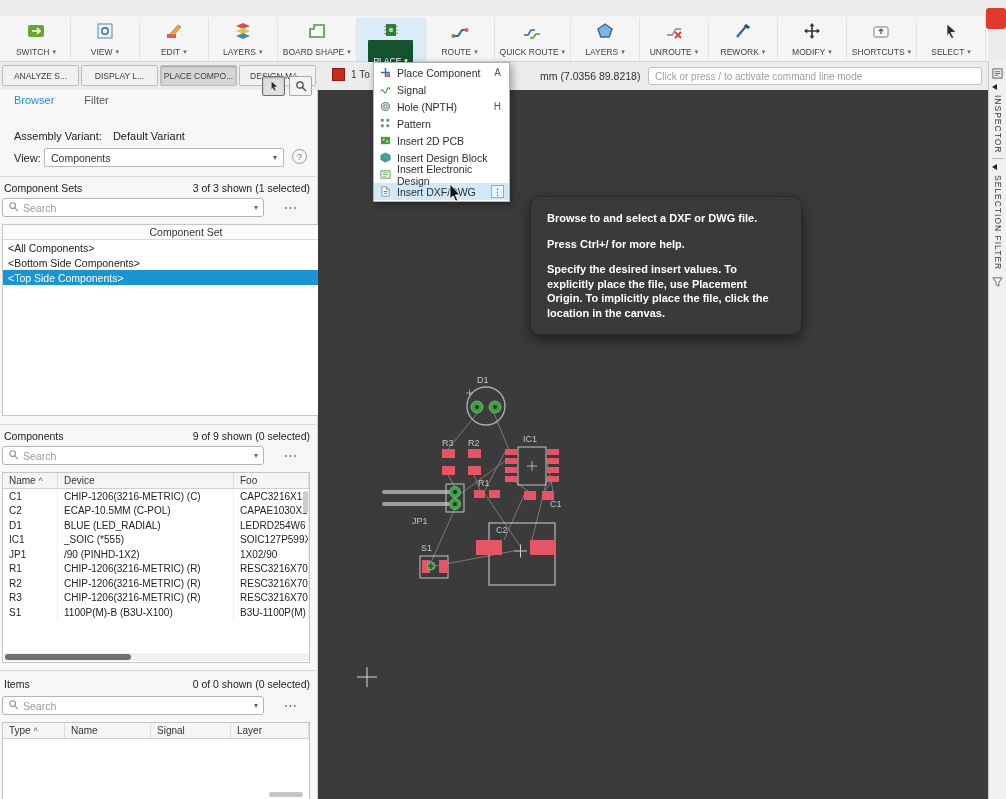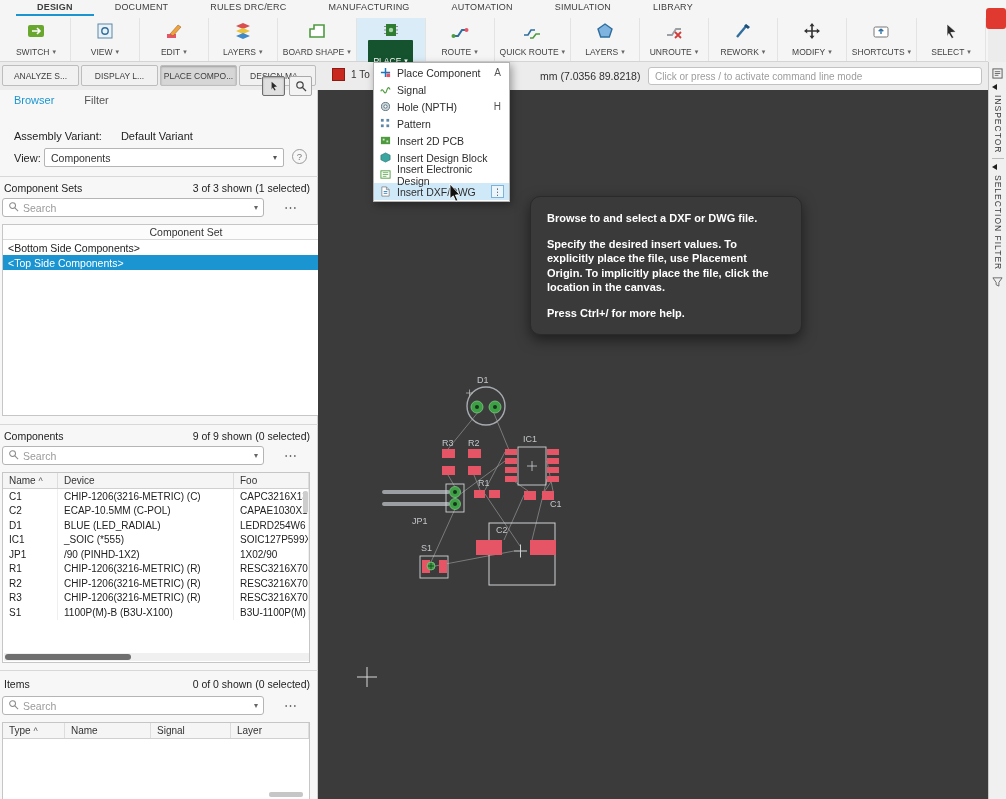--- a/index.html
+++ b/index.html
@@ -47,21 +47,21 @@
 .sidebar{position:absolute;left:0;top:90px;width:318px;height:709px;background:#f7f7f7;
          border-right:1px solid #cfcfcf}
 .sbtabs{position:absolute;left:14px;top:4px;display:flex;gap:30px;font-size:11px}
 .sbtab{color:#555;cursor:pointer}
 .sbtab.active{color:#1b95d2}
 .toolbtns{position:absolute;left:262px;top:76px;display:flex;gap:4px;z-index:6}
 .toolbtn{width:23px;height:20px;background:#f3f3f3;border:1px solid #a9a9a9;border-radius:2px;
          display:flex;align-items:center;justify-content:center;cursor:pointer}
 .toolbtn.pressed{background:#e0e0e0;border-color:#6f6f6f;box-shadow:inset 0 1px 2px rgba(0,0,0,.3)}
 .row-assembly{position:absolute;left:14px;top:40px;color:#222}
-.row-assembly b{font-weight:normal;margin-right:16px}
+.row-assembly b{font-weight:normal;margin-right:8px}
 .viewlabel{position:absolute;left:14px;top:62px;color:#222}
 .viewselect{position:absolute;left:44px;top:58px;width:240px;height:19px;border:1px solid #b5b5b5;
             border-radius:2px;background:#fff;display:flex;align-items:center;padding:0 6px;
             font-size:10.5px;cursor:pointer}
 .viewselect .vcaret{margin-left:auto;font-size:8px;color:#555}
 .helpcircle{position:absolute;left:292px;top:59px;width:15px;height:15px;border:1px solid #9a9a9a;
             border-radius:50%;font-size:9.5px;color:#777;display:flex;align-items:center;
             justify-content:center;cursor:pointer}
 .divider{position:absolute;left:0;width:318px;height:1px;background:#d8d8d8}
 .sechead{position:absolute;left:4px;width:306px;display:flex;justify-content:space-between;
@@ -125,29 +125,20 @@
 .tip p:last-child{margin-bottom:0}
 
 
 .cursor{position:absolute;left:449px;top:184px;z-index:30;pointer-events:none}
 </style>
 </head>
 <body>
 
 <div id="app">
 
-  <div class="menubar">
-    <div class="mitem active">DESIGN</div>
-    <div class="mitem">DOCUMENT</div>
-    <div class="mitem">RULES DRC/ERC</div>
-    <div class="mitem">MANUFACTURING</div>
-    <div class="mitem">AUTOMATION</div>
-    <div class="mitem">SIMULATION</div>
-    <div class="mitem">LIBRARY</div>
-  </div>
   <div class="record"></div>
 
   <div class="toolbar">
     <div class="tgroup">
       <span class="ticon">
         <svg width="20" height="20" viewBox="0 0 20 20">
             <rect x="2" y="4" width="16" height="12" rx="2" fill="#6aa72e"></rect>
             <path d="M6 10h8M11 7l3 3-3 3" stroke="#fff" fill="none" stroke-width="1.6"></path>
           </svg>
         </span>
@@ -363,20 +354,21 @@
       <input placeholder="Search" style="">
       <span class="scaret">▾</span>
     </div>
     <div class="dots" style="top:110px">⋯</div>
 
     <div class="listbox" style="top:134px;height:192px">
       <div class="listhead">
         <span>Component Set</span>
         <span class="sortcaret">^</span>
       </div>
+      <div class="lrow">&lt;All Components&gt;</div>
       <div class="lrow">&lt;Bottom Side Components&gt;</div>
       <div class="lrow selected">&lt;Top Side Components&gt;</div>
       <div class="vthumb" style="right:1px;top:17px;height:55px"></div>
       <div class="vthumb" style="right:1px;bottom:3px;height:12px"></div>
     </div>
 
     <div class="divider" style="top:334px"></div>
 
     <div class="sechead" style="top:340px">
       <span>Components</span>
@@ -692,22 +684,22 @@
             <path d="M4 6h4M4 8h4" stroke="#1b75bc" stroke-width="0.9"></path>
           </svg>
         </span>
       <span>Insert DXF/DWG</span>
       <span class="mi-more">⋮</span>
     </div>
   </div>
 
   <div class="tip">
     <p>Browse to and select a DXF or DWG file.</p>
+    <p>Press Ctrl+/ for more help.</p>
     <p>Specify the desired insert values. To explicitly place the file, use Placement Origin. To implicitly place the file, click the location in the canvas.</p>
-    <p>Press Ctrl+/ for more help.</p>
   </div>
 
   <div class="cursor">
     <svg width="14" height="20" viewBox="0 0 14 20">
         <path d="M1 0l0 14.5 3.3-2.7 2.4 5.4 2.1-.9-2.4-5.3 4.3-.2z" fill="#111" stroke="#fff" stroke-width="0.8"></path>
       </svg>
   </div>
 
 </div>
 

